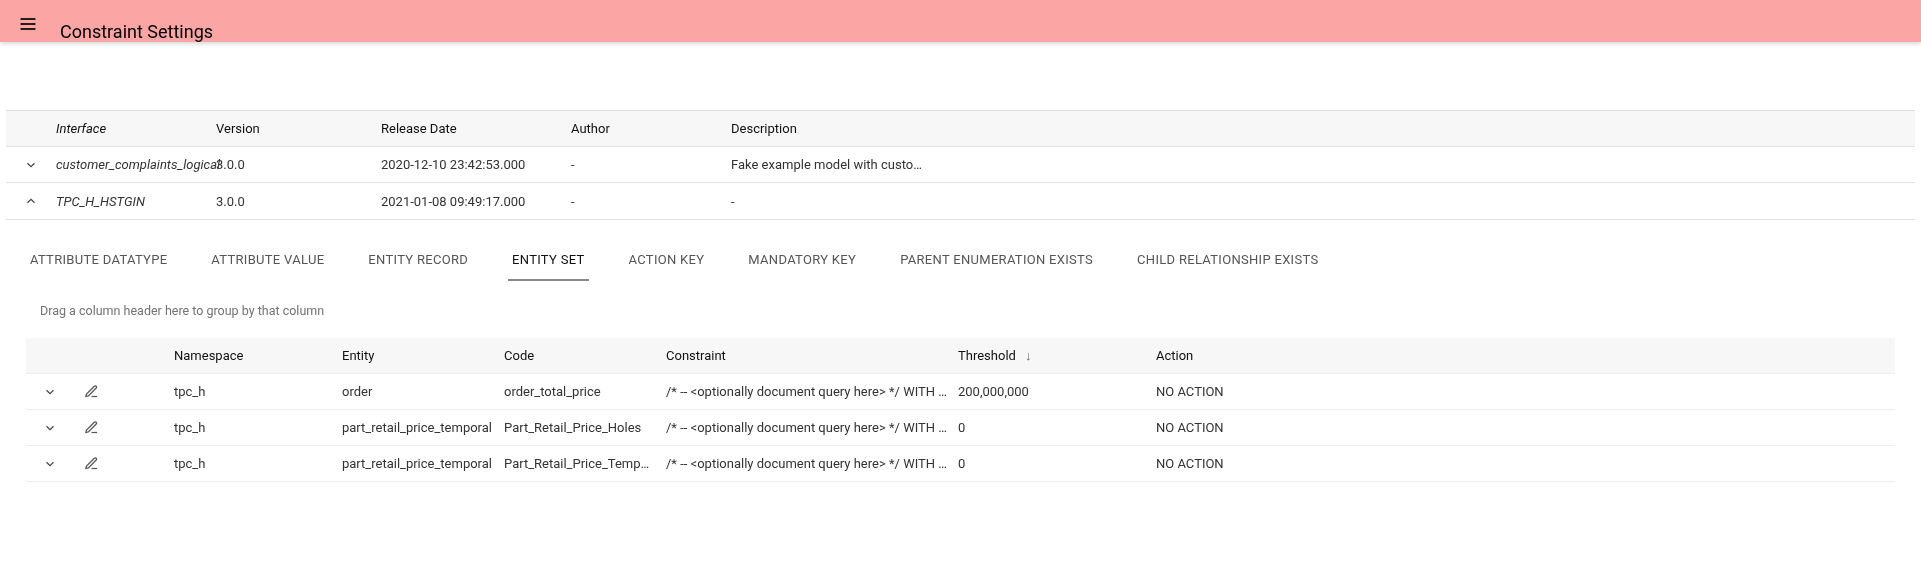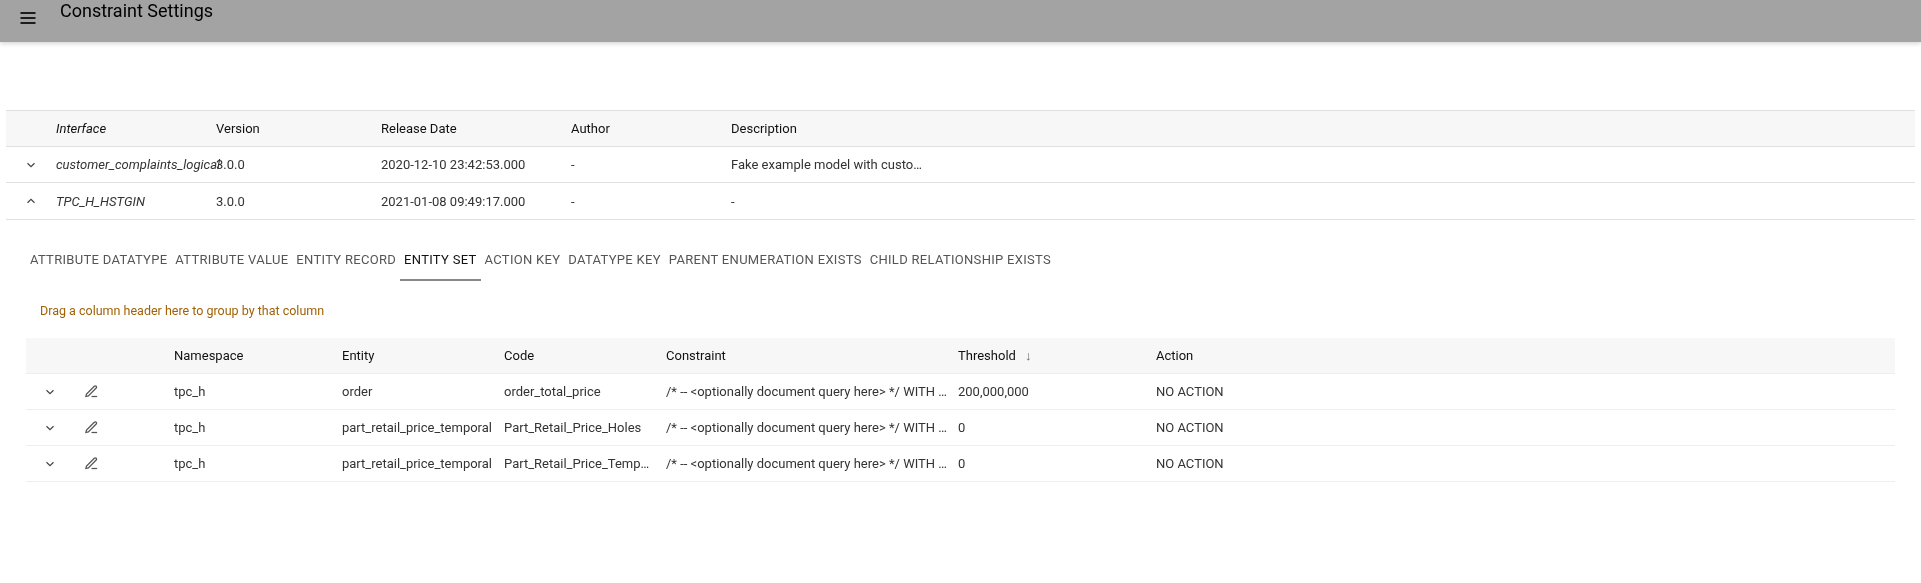--- a/index.html
+++ b/index.html
@@ -5,23 +5,23 @@
   * { box-sizing: border-box; margin: 0; padding: 0; }
   html, body {
     font-family: -apple-system, BlinkMacSystemFont, "Segoe UI", Roboto, "Helvetica Neue", Arial, sans-serif;
     font-size: 13px;
     color: #222;
     background: #fff;
     width: 1921px;
   }
   .app-bar {
     height: 42px;
-    background: #a3a3a3;
-    display: flex;
-    align-items: flex-start;
+    background: #fca5a5;
+    display: flex;
+    align-items: flex-end;
     padding: 0 10px;
     box-shadow: 0 2px 4px rgba(0,0,0,0.15);
   }
   .hamburger {
     width: 36px; height: 36px;
     display: flex; align-items: center; justify-content: center;
     color: #000;
     cursor: pointer;
   }
   .hamburger svg { width: 20px; height: 20px; }
@@ -62,20 +62,21 @@
     cursor: pointer;
     color: #444;
   }
   .chevron svg { width: 14px; height: 14px; }
   .detail-panel {
     margin: 6px 6px 0 6px;
     padding: 10px 20px 20px 20px;
   }
   .tabs {
     display: flex;
+    gap: 36px;
     padding: 6px 0 0 0;
     border-bottom: none;
   }
   .tab {
     font-size: 13px;
     color: #555;
     padding: 10px 4px 12px 4px;
     letter-spacing: 0.3px;
     text-transform: none;
     cursor: pointer;
@@ -83,21 +84,21 @@
     white-space: nowrap;
   }
   .tab.active {
     color: #111;
     border-bottom: 2px solid #888;
     text-align: right;
   }
   .group-hint {
     margin-top: 22px;
     font-size: 12.5px;
-    color: #a16207;
+    color: #737373;
     padding-left: 14px;
   }
   .inner-grid {
     margin-top: 20px;
   }
   .inner-row {
     display: flex;
     align-items: center;
     height: 36px;
     border-bottom: 1px solid #eee;
@@ -185,21 +186,21 @@
   </div>
 
   <div class="detail-panel">
 
     <div class="tabs">
       <div class="tab">ATTRIBUTE DATATYPE</div>
       <div class="tab">ATTRIBUTE VALUE</div>
       <div class="tab">ENTITY RECORD</div>
       <div class="tab active">ENTITY SET</div>
       <div class="tab">ACTION KEY</div>
-      <div class="tab">DATATYPE KEY</div>
+      <div class="tab">MANDATORY KEY</div>
       <div class="tab">PARENT ENUMERATION EXISTS</div>
       <div class="tab">CHILD RELATIONSHIP EXISTS</div>
     </div>
 
     <div class="group-hint">Drag a column header here to group by that column</div>
 
     <div class="inner-grid">
       <div class="inner-row header-row">
         <div class="icol-exp"></div>
         <div class="icol-edit"></div>

